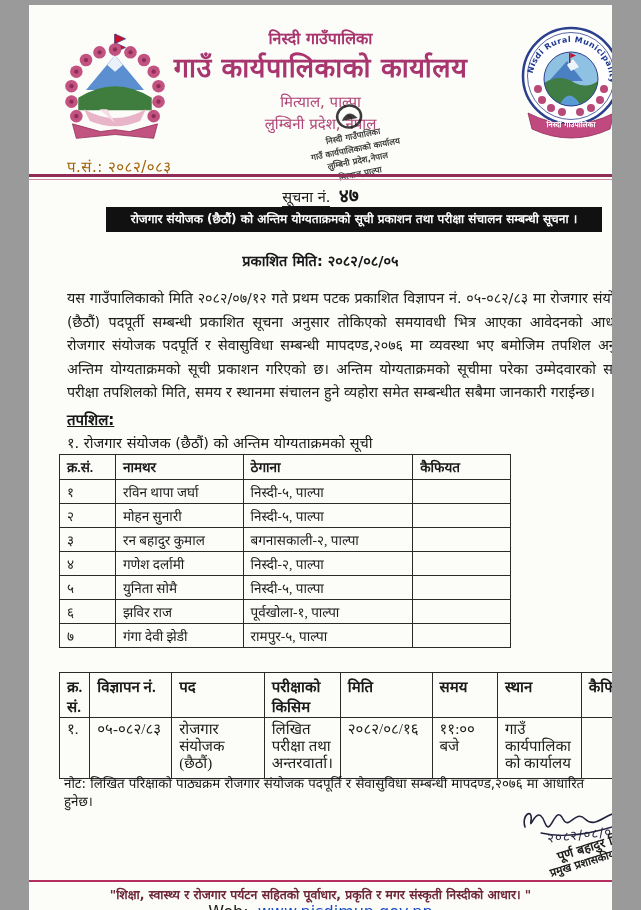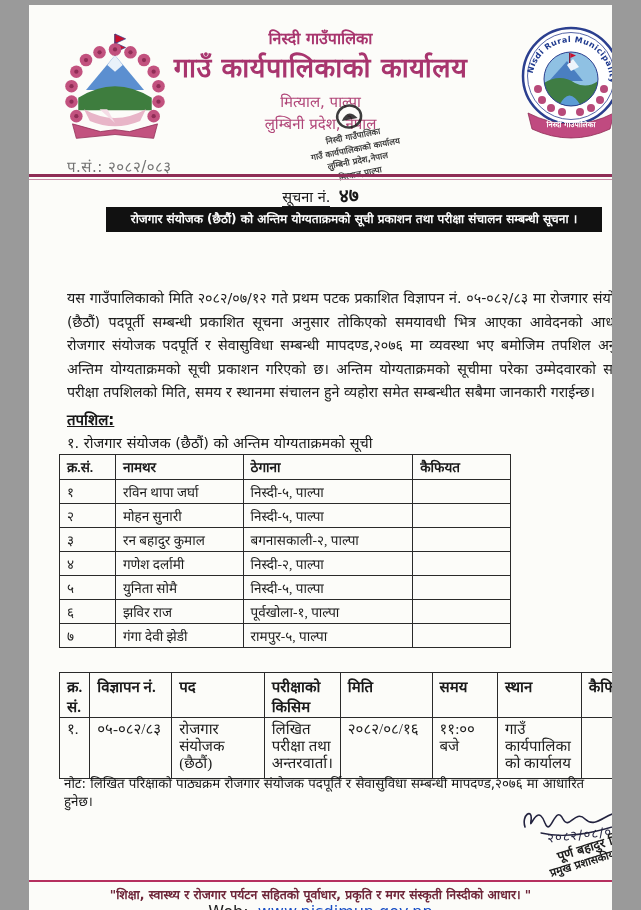--- a/index.html
+++ b/index.html
@@ -22,21 +22,21 @@
   .emblem-left{top:22px;left:28px;width:116px;height:128px;}
   .logo-right{top:18px;left:486px;width:112px;height:122px;}
   .contact{top:128px;left:476px;width:162px;font-size:10.5px;line-height:14px;color:#222;}
   .contact .ph-icon{font-size:12px;margin-right:1px;}
   
   .office-stamp{top:98px;left:256px;width:138px;text-align:center;
     transform:rotate(-11deg);color:#151515;opacity:.82;line-height:12.5px;}
   .office-stamp .st-line{font-size:8.5px;font-weight:bold;white-space:nowrap;}
   .stamp-blob{width:34px;height:26px;margin:0 auto 1px auto;display:block;}
   
-  .ref-no{top:151px;left:38px;font-size:15px;color:#737373;letter-spacing:.5px;}
+  .ref-no{top:151px;left:38px;font-size:15px;color:#a16207;letter-spacing:.5px;}
   .rule-top{top:169px;left:0;width:641px;height:2px;
     border-top:3px solid #8f2d56;border-bottom:1px solid #c98aa8;}
   .notice-no{top:177px;left:0;width:100%;text-align:center;font-size:14.5px;color:#181818;}
   .notice-no .lbl{border-bottom:1.5px solid #181818;padding-bottom:1px;font-weight:normal;}
   .notice-no .num{font-size:19px;display:inline-block;transform:rotate(-4deg);margin-left:4px;font-weight:bold;}
   
   .title-bar{top:202px;left:77px;width:496px;height:25px;background:#111;
     color:#fdfdfd;font-size:12px;font-weight:bold;text-align:center;
     line-height:25px;white-space:nowrap;}
   .published{top:245px;left:0;width:100%;text-align:center;font-size:14.5px;font-weight:bold;color:#171717;}
@@ -182,20 +182,21 @@
 
   <div class="abs rule-top"></div>
 
   <div class="abs notice-no">
     <span class="lbl">सूचना नं.</span>
     <span class="num">४७</span>
   </div>
 
   <div class="abs title-bar">रोजगार संयोजक (छैठौं) को अन्तिम योग्यताक्रमको सूची प्रकाशन तथा परीक्षा संचालन सम्बन्धी सूचना ।</div>
 
+  <div class="abs published">प्रकाशित मिति: २०८२/०८/०५</div>
 
   <div class="abs body-par">यस गाउँपालिकाको मिति २०८२/०७/१२ गते प्रथम पटक प्रकाशित विज्ञापन नं. ०५-०८२/८३ मा रोजगार संयोजक (छैठौं) पदपूर्ती सम्बन्धी प्रकाशित सूचना अनुसार तोकिएको समयावधी भित्र आएका आवेदनको आधारमा रोजगार संयोजक पदपूर्ति र सेवासुविधा सम्बन्धी मापदण्ड,२०७६ मा व्यवस्था भए बमोजिम तपशिल अनुसार अन्तिम योग्यताक्रमको सूची प्रकाशन गरिएको छ।  अन्तिम योग्यताक्रमको सूचीमा परेका उम्मेदवारको सम्पूर्ण परीक्षा तपशिलको मिति, समय र स्थानमा संचालन हुने व्यहोरा समेत सम्बन्धीत सबैमा जानकारी गराईन्छ।</div>
 
   <div class="abs tapashil">तपशिल:</div>
   <div class="abs sec-head sec1-head">१. रोजगार संयोजक (छैठौं) को अन्तिम योग्यताक्रमको सूची</div>
 
   <table class="tbl tbl1">
     <colgroup>
         <col style="width:56px">
         <col style="width:128px">

